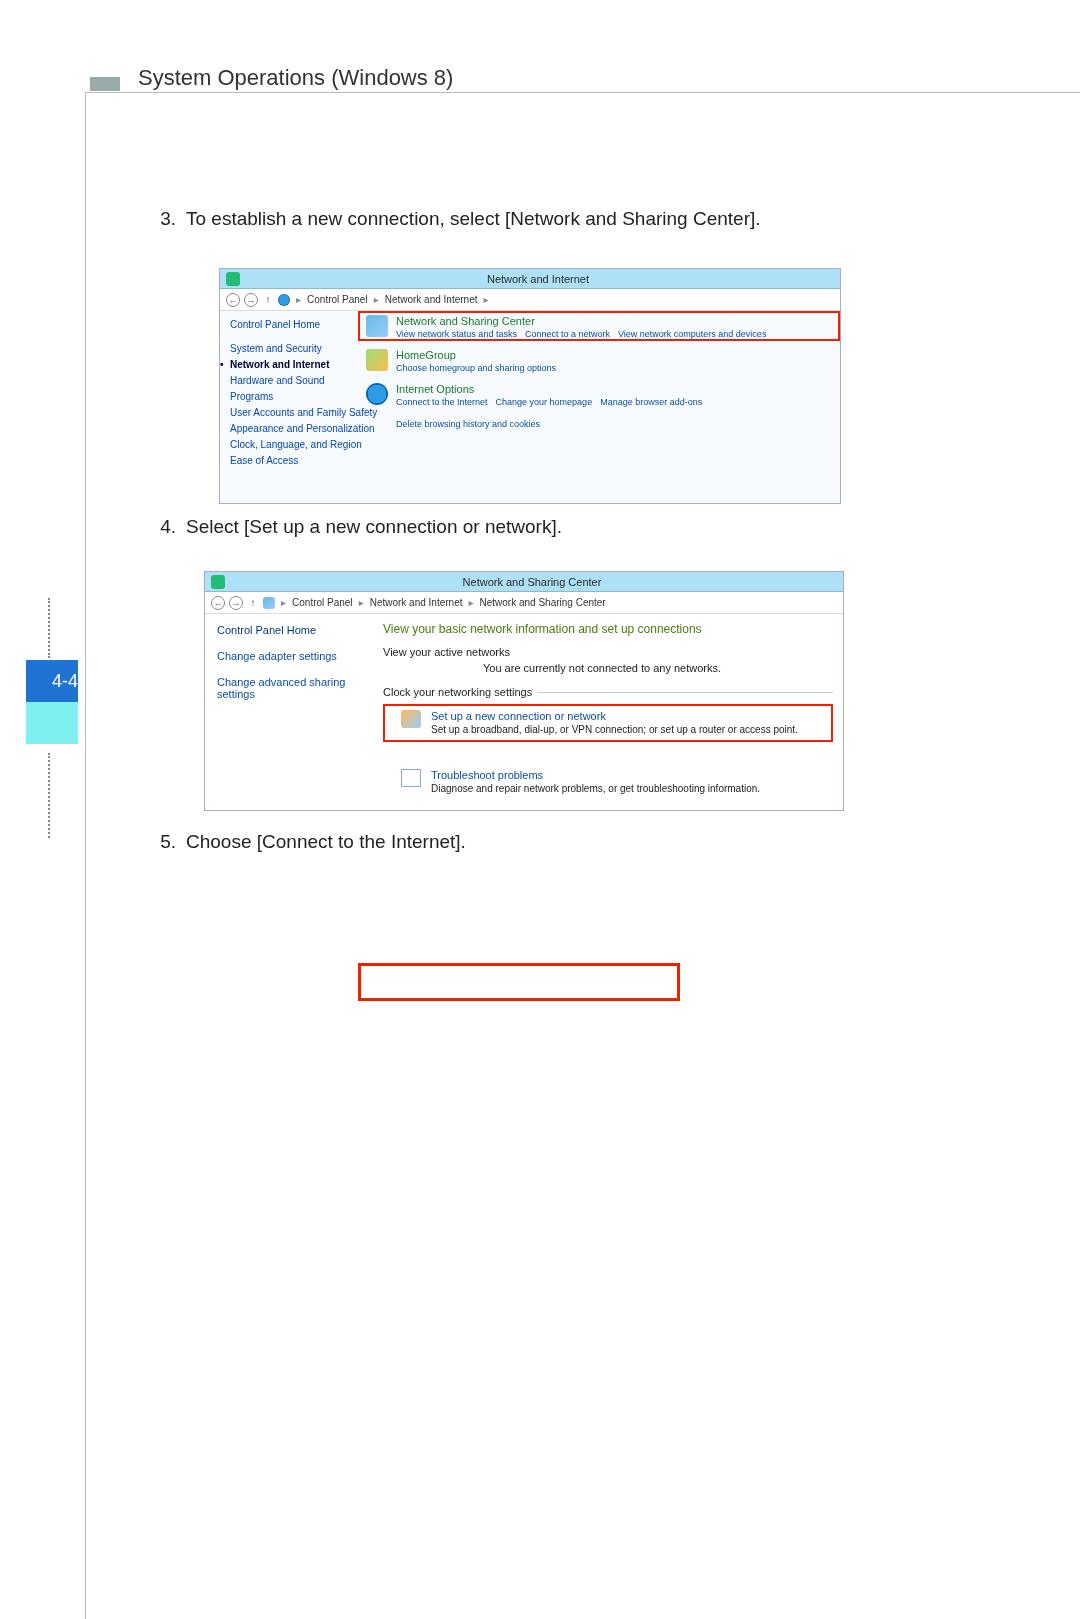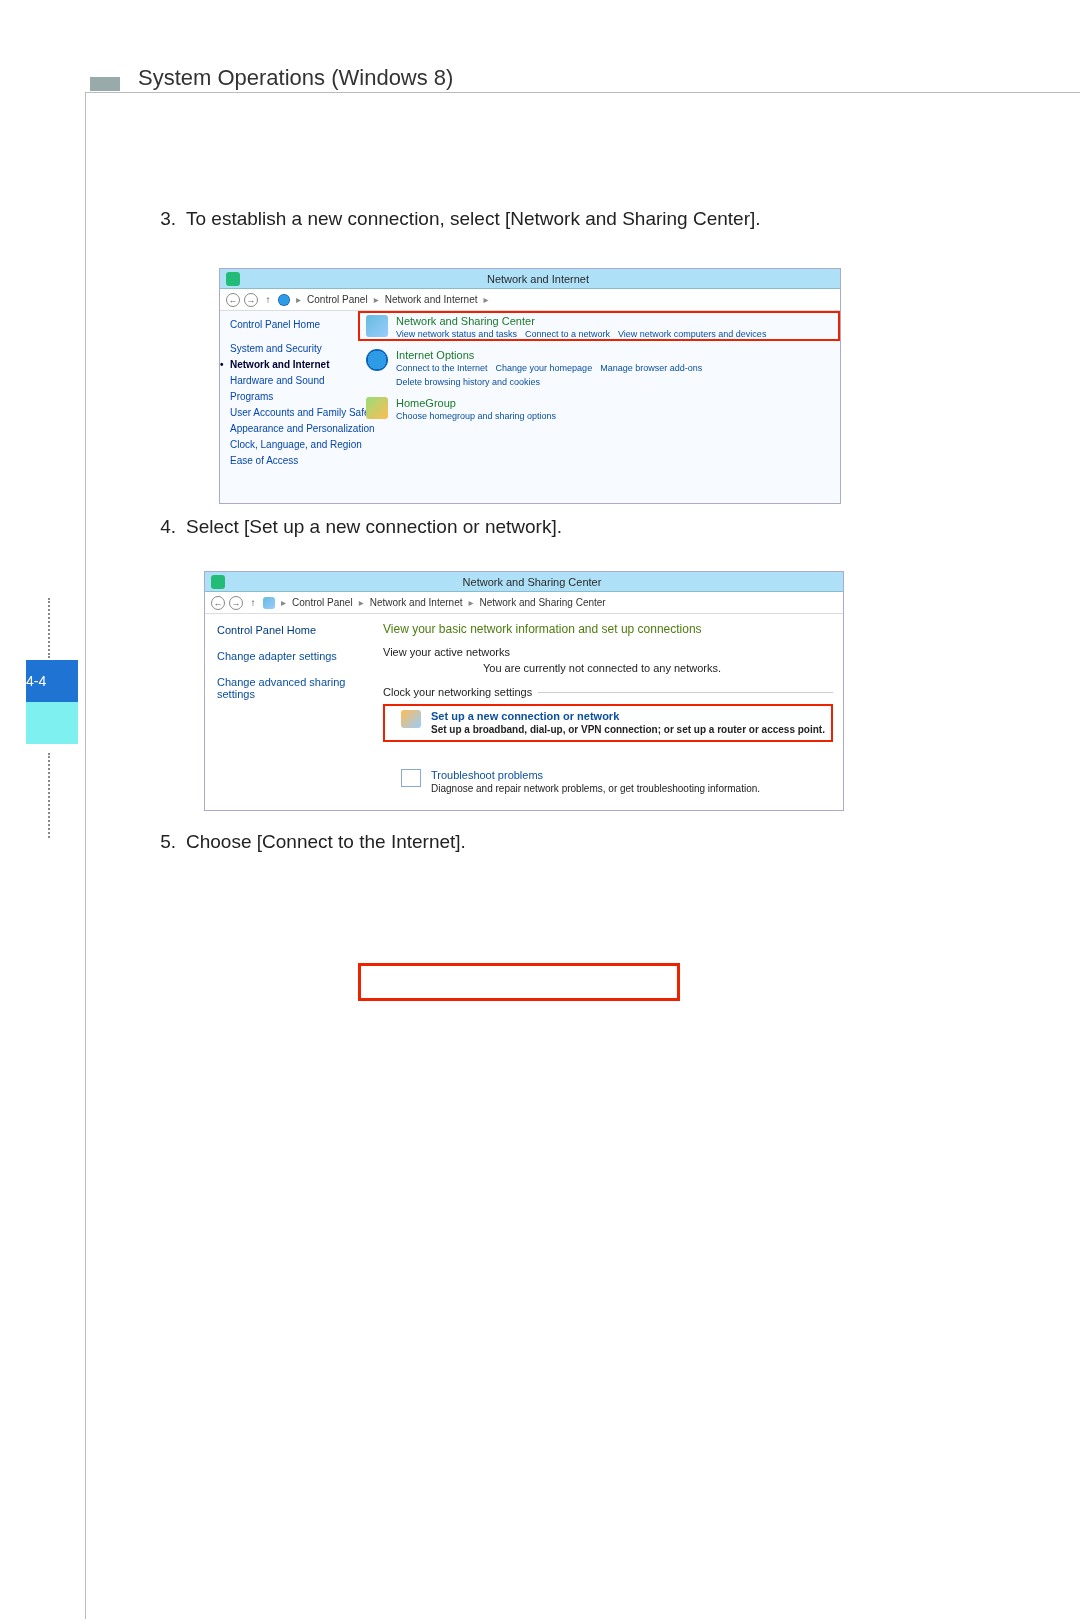--- a/index.html
+++ b/index.html
@@ -54,24 +54,24 @@
   .dotted.top { top: 505px; height: 60px; }
   .dotted.bot { top: 660px; height: 85px; }
   .page-badge {
     position: absolute;
     left: -60px;
     top: 567px;
     width: 52px;
     height: 42px;
     background: #1f73d3;
     color: #fff;
-    font-size: 14px;
+    font-size: 18px;
     display: flex;
     align-items: center;
-    justify-content: flex-start;
+    justify-content: flex-end;
   }
   .page-badge-under {
     position: absolute;
     left: -60px;
     top: 609px;
     width: 52px;
     height: 42px;
     background: #7ef0f0;
   }
 
@@ -124,21 +124,21 @@
   .sidebar1 .lbl { white-space: nowrap; }
   .sidebar1 .lbl.bold { font-weight: bold; color:#003; }
   .sidebar1 .lbl.mark::before { content:"•"; position:absolute; margin-left:-10px; color:#003; }
   .main1 { flex:1; padding: 4px 6px; position:relative; }
   .cat {
     display:flex; gap:8px; margin-bottom:10px;
   }
   .cat-icon { width:22px; height:22px; flex-shrink:0; }
   .cat-body { flex:1; }
   .cat-title { color:#1a7a2a; font-size:11px; }
-  .cat-links { color:#0b4fa0; font-size:9px; margin-top:2px; display:flex; flex-wrap:wrap; gap:4px 8px; }
+  .cat-links { color:#0b4fa0; font-size:9px; margin-top:2px; display:flex; flex-wrap:wrap; gap:12px 8px; }
   .highlight-red {
     position:absolute; border:2px solid #e20; pointer-events:none;
   }
 
   
   .shot2 {
     position: absolute;
     top: 478px;
     left: 118px;
     width: 640px;
@@ -236,37 +236,37 @@
           <div class="cat-body">
             <div class="cat-title">Network and Sharing Center</div>
             <div class="cat-links">
               <span>View network status and tasks</span>
               <span>Connect to a network</span>
               <span>View network computers and devices</span>
             </div>
           </div>
         </div>
         <div class="cat">
+          <div class="cat-icon ic-home"></div>
+          <div class="cat-body">
+            <div class="cat-title">HomeGroup</div>
+            <div class="cat-links">
+              <span>Choose homegroup and sharing options</span>
+            </div>
+          </div>
+        </div>
+        <div class="cat">
           <div class="cat-icon ic-globe"></div>
           <div class="cat-body">
             <div class="cat-title">Internet Options</div>
             <div class="cat-links">
               <span>Connect to the Internet</span>
               <span>Change your homepage</span>
               <span>Manage browser add-ons</span>
               <span>Delete browsing history and cookies</span>
-            </div>
-          </div>
-        </div>
-        <div class="cat">
-          <div class="cat-icon ic-home"></div>
-          <div class="cat-body">
-            <div class="cat-title">HomeGroup</div>
-            <div class="cat-links">
-              <span>Choose homegroup and sharing options</span>
             </div>
           </div>
         </div>
       </div>
     </div>
   </div>
 
   <div class="step step4">
     <span class="num">4.</span>
     <span class="txt">Select [Set up a new connection or network].</span>
@@ -296,21 +296,21 @@
         <div class="link">Change advanced sharing settings</div>
       </div>
       <div class="main2">
         <div class="blue-head">View your basic network information and set up connections</div>
         <div class="sub-head">View your active networks</div>
         <div class="plain">You are currently not connected to any networks.</div>
         <div class="fieldline">
           <span>Clock your networking settings</span>
           <span class="rule"></span>
         </div>
-        <div style="position:relative;font-weight:bold;">
+        <div style="position:relative;">
           <div class="highlight-red" style="top:-2px;left:0;right:0;height:38px;"></div>
           <div class="opt">
             <div class="opt-icon ic-wiz"></div>
             <div class="opt-body">
               <div class="tl">Set up a new connection or network</div>
               <div class="ds">Set up a broadband, dial-up, or VPN connection; or set up a router or access point.</div>
             </div>
           </div>
         </div>
         <div class="opt" style="margin-top:26px;">

